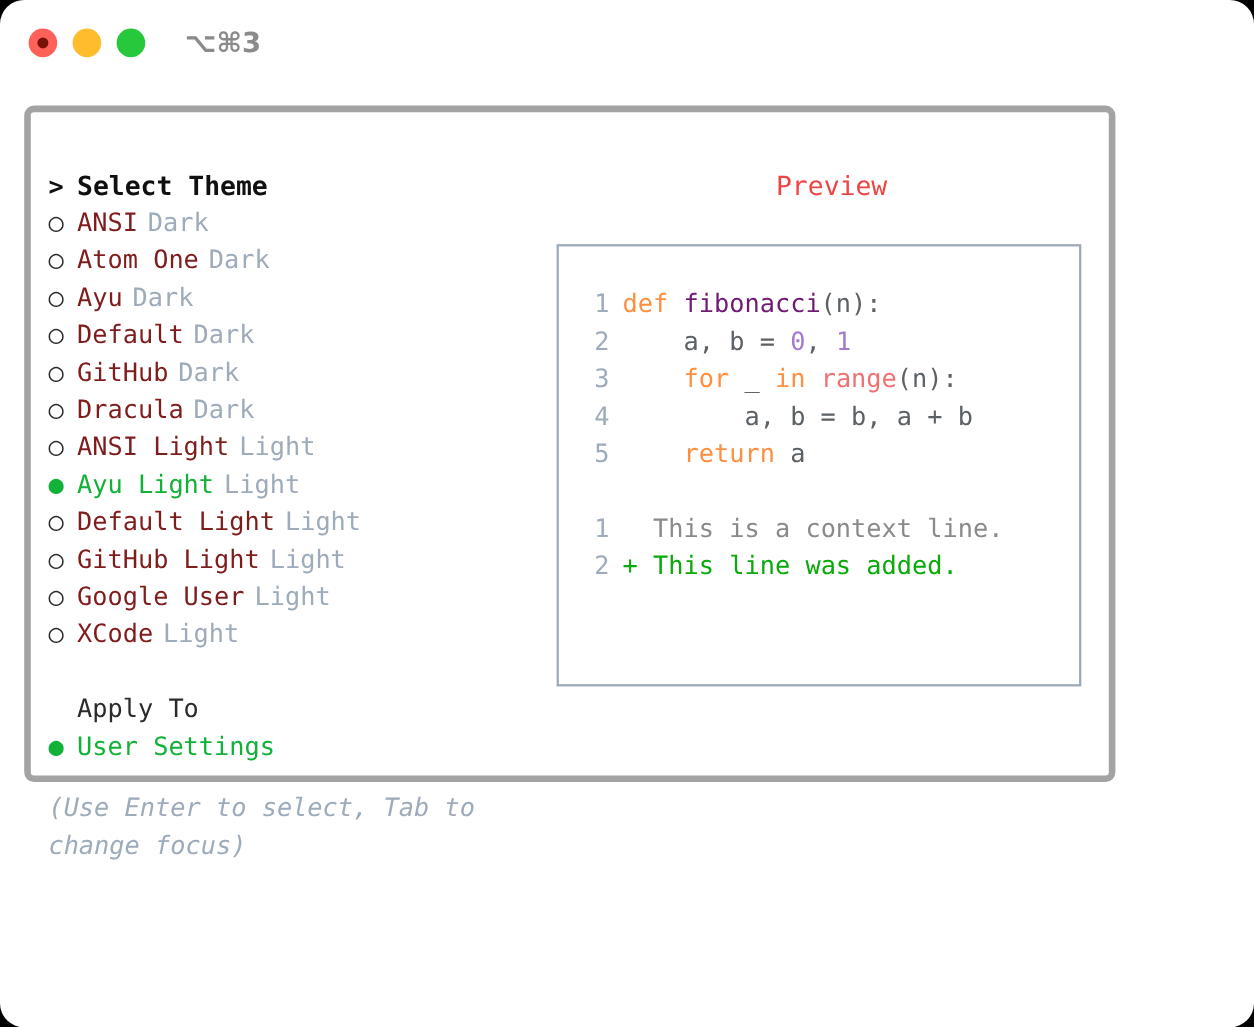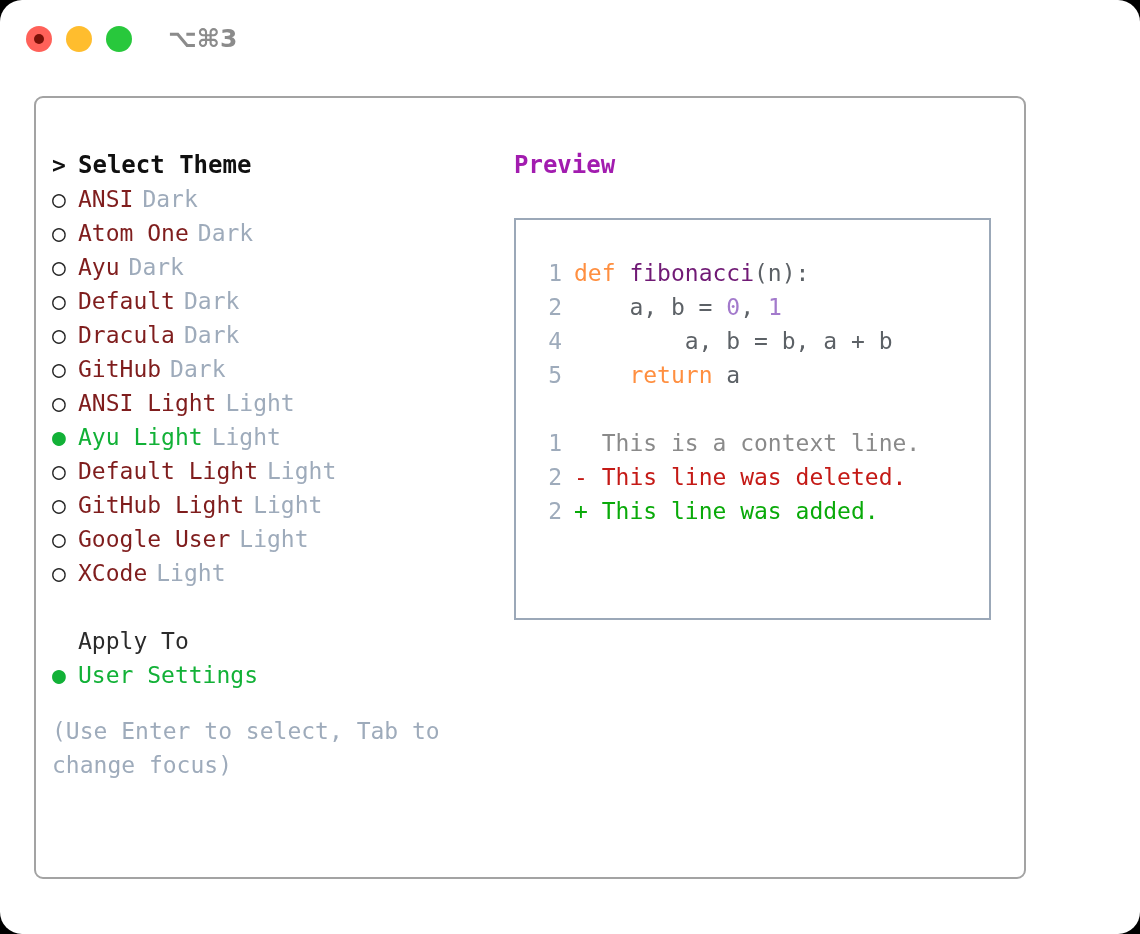--- a/index.html
+++ b/index.html
@@ -57,25 +57,24 @@
     letter-spacing: 0px;
     font-family: "DejaVu Sans", "Liberation Sans", sans-serif;
   }
 
   
   #main-panel {
     position: absolute;
     left: 22px;
     top: 96px;
     width: 992px;
-    height: 783px;
-    border: 2px solid #a3a3a3;
+    height: 615px;
+    border: 6px solid #a3a3a3;
     border-radius: 9px;
     background: #ffffff;
-    margin-left: 12px;
   }
 
   
   #theme-column {
     position: absolute;
     left: 16px;
     top: 50px;
     width: 450px;
   }
 
@@ -115,34 +114,36 @@
   #apply-to-header .row-label { color: #2b2b2b; }
 
   .spacer-row { height: 34px; }
 
   #hint-text {
     margin-top: 22px;
     font-size: 23px;
     line-height: 34px;
     color: #9eabbb;
     width: 400px;
+    font-style: italic;
   }
 
   
   #preview-column {
     position: absolute;
     left: 478px;
     top: 50px;
     width: 500px;
   }
   #preview-heading {
     font-size: 24px;
-    font-weight: 700;
-    color: #a21caf;
-    line-height: 34px;
+    font-weight: 400;
+    color: #ef4444;
+    line-height: 34px;
+    text-align: center;
   }
 
   #preview-box {
     margin-top: 36px;
     width: 477px;
     height: 402px;
     border: 2px solid #9ba8b8;
     background: #ffffff;
     padding: 36px 0 0 0;
   }
@@ -191,22 +192,22 @@
 
       <div class="row" id="section-header-theme">
         <span class="bullet caret">&gt;</span><span class="row-label">Select Theme</span>
       </div>
 
       <div id="theme-list">
           <div class="row"><span class="bullet hollow">○</span><span class="row-label">ANSI</span><span class="row-tag">Dark</span></div>
           <div class="row"><span class="bullet hollow">○</span><span class="row-label">Atom One</span><span class="row-tag">Dark</span></div>
           <div class="row"><span class="bullet hollow">○</span><span class="row-label">Ayu</span><span class="row-tag">Dark</span></div>
           <div class="row"><span class="bullet hollow">○</span><span class="row-label">Default</span><span class="row-tag">Dark</span></div>
+          <div class="row"><span class="bullet hollow">○</span><span class="row-label">GitHub</span><span class="row-tag">Dark</span></div>
           <div class="row"><span class="bullet hollow">○</span><span class="row-label">Dracula</span><span class="row-tag">Dark</span></div>
-          <div class="row"><span class="bullet hollow">○</span><span class="row-label">GitHub</span><span class="row-tag">Dark</span></div>
           <div class="row"><span class="bullet hollow">○</span><span class="row-label">ANSI Light</span><span class="row-tag">Light</span></div>
           <div class="row"><span class="bullet filled">●</span><span class="row-label selected">Ayu Light</span><span class="row-tag">Light</span></div>
           <div class="row"><span class="bullet hollow">○</span><span class="row-label">Default Light</span><span class="row-tag">Light</span></div>
           <div class="row"><span class="bullet hollow">○</span><span class="row-label">GitHub Light</span><span class="row-tag">Light</span></div>
           <div class="row"><span class="bullet hollow">○</span><span class="row-label">Google User</span><span class="row-tag">Light</span></div>
           <div class="row"><span class="bullet hollow">○</span><span class="row-label">XCode</span><span class="row-tag">Light</span></div>
         </div>
 
       <div class="spacer-row"></div>
 
@@ -221,26 +222,26 @@
       <div id="hint-text">(Use Enter to select, Tab to change focus)</div>
     </div>
 
     <div id="preview-column">
       <div id="preview-heading">Preview</div>
 
       <div id="preview-box">
         <div id="code-block">
             <div class="code-line"><span class="ln">1</span><span class="tok-kw">def </span><span class="tok-fn">fibonacci</span><span class="tok-plain">(n):</span></div>
             <div class="code-line"><span class="ln">2</span><span class="tok-plain">    a, b = </span><span class="tok-num">0</span><span class="tok-plain">, </span><span class="tok-num">1</span></div>
+            <div class="code-line"><span class="ln">3</span><span class="tok-plain">    </span><span class="tok-kw">for</span><span class="tok-plain"> _ </span><span class="tok-kw">in</span><span class="tok-plain"> </span><span class="tok-call">range</span><span class="tok-plain">(n):</span></div>
             <div class="code-line"><span class="ln">4</span><span class="tok-plain">        a, b = b, a + b</span></div>
             <div class="code-line"><span class="ln">5</span><span class="tok-plain">    </span><span class="tok-kw">return</span><span class="tok-plain"> a</span></div>
           </div>
         <div class="gap-line"></div>
         <div id="diff-block">
             <div class="code-line"><span class="ln">1</span><span class="diff-ctx"> </span><span class="diff-ctx"> This is a context line.</span></div>
-            <div class="code-line"><span class="ln">2</span><span class="diff-del">-</span><span class="diff-del"> This line was deleted.</span></div>
             <div class="code-line"><span class="ln">2</span><span class="diff-add">+</span><span class="diff-add"> This line was added.</span></div>
           </div>
       </div>
     </div>
 
   </div>
 </div>
 
 </body></html>

